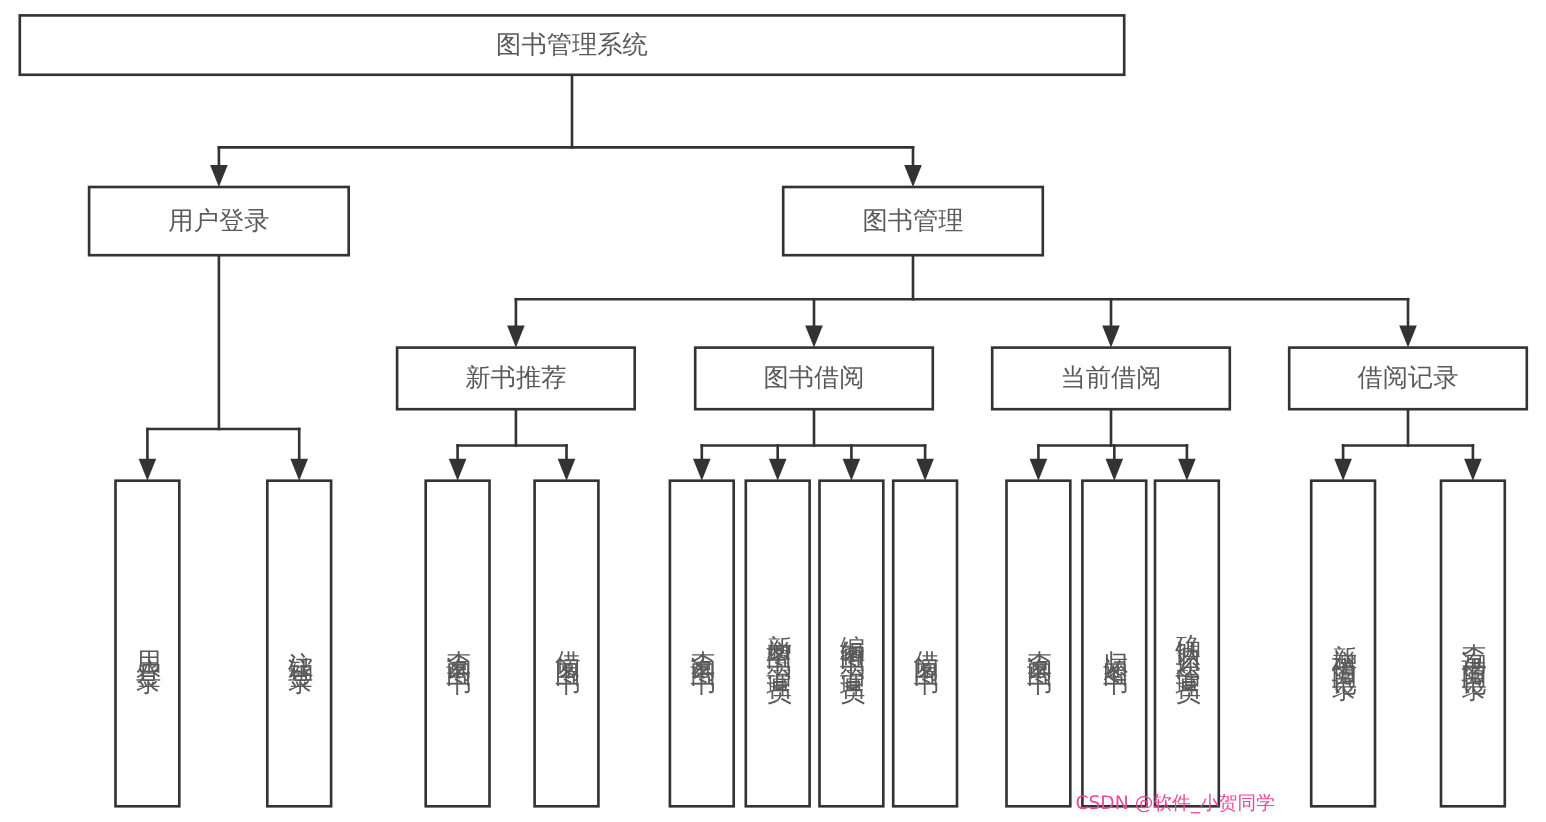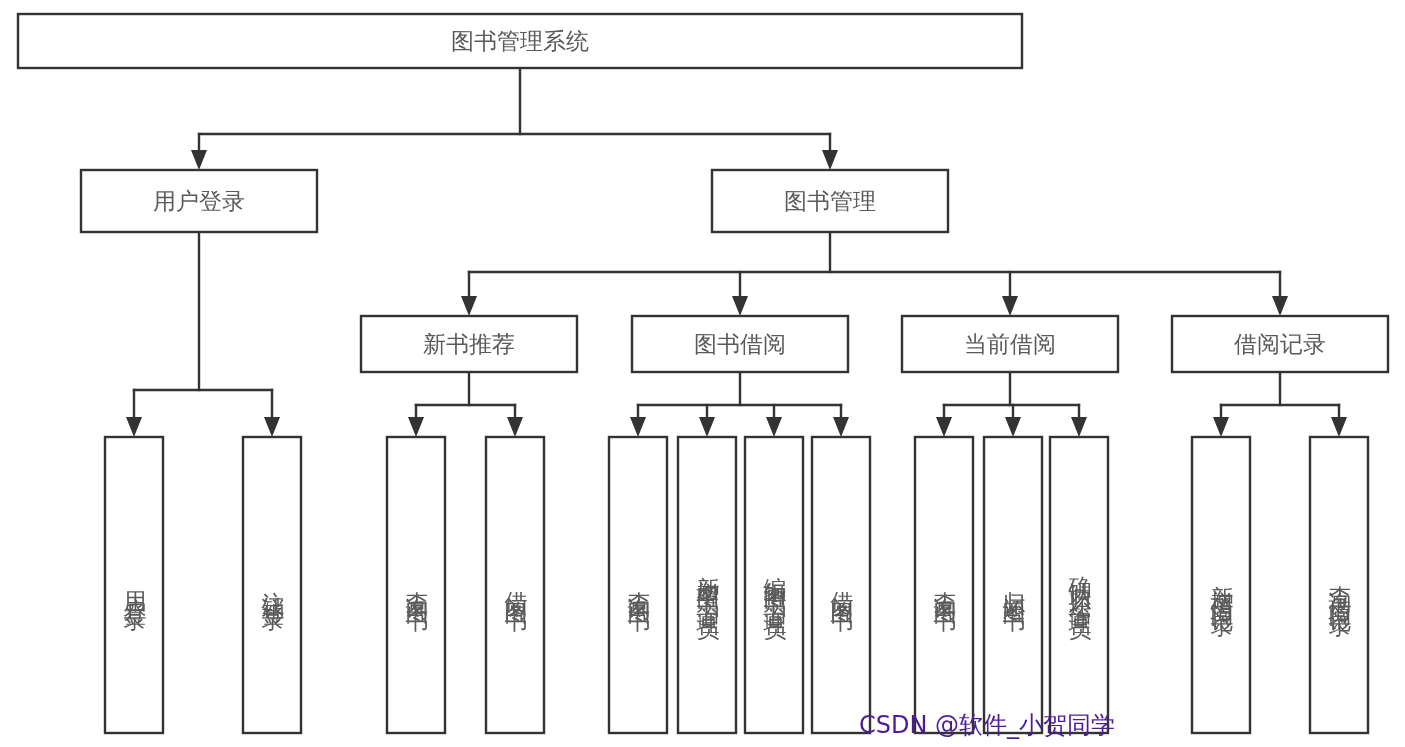--- a/index.html
+++ b/index.html
@@ -10,20 +10,21 @@
   body {
     width: 1405px;
     height: 747px;
     font-family: "DejaVu Sans", "Liberation Sans", sans-serif;
     overflow: hidden;
   }
   #diagram-root {
     position: relative;
     width: 1123px;
     height: 747px;
+    padding-left: 44px;
   }
   svg#flow-svg {
     position: absolute;
     top: 0;
     left: 0;
     width: 1405px;
     height: 747px;
     display: block;
   }
   .node-box {
@@ -55,22 +56,22 @@
     text-anchor: middle;
     dominant-baseline: middle;
     writing-mode: vertical-rl;
     text-orientation: upright;
     letter-spacing: 6px;
   }
   .watermark {
     position: absolute;
     right: 8px;
     bottom: 6px;
-    color: #4c1d95;
-    font-size: 24px;
+    color: #ec4899;
+    font-size: 17px;
     font-family: "DejaVu Sans", "Liberation Sans", sans-serif;
     white-space: nowrap;
     pointer-events: none;
   }
 </style>
 </head>
 <body>
 
 <div id="diagram-root">
 

